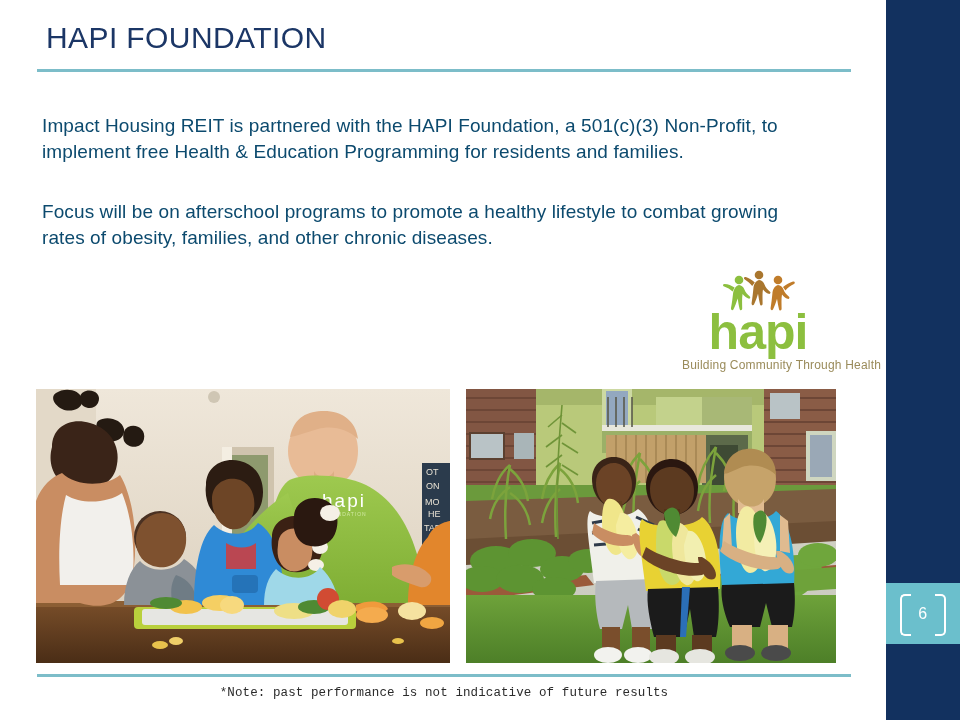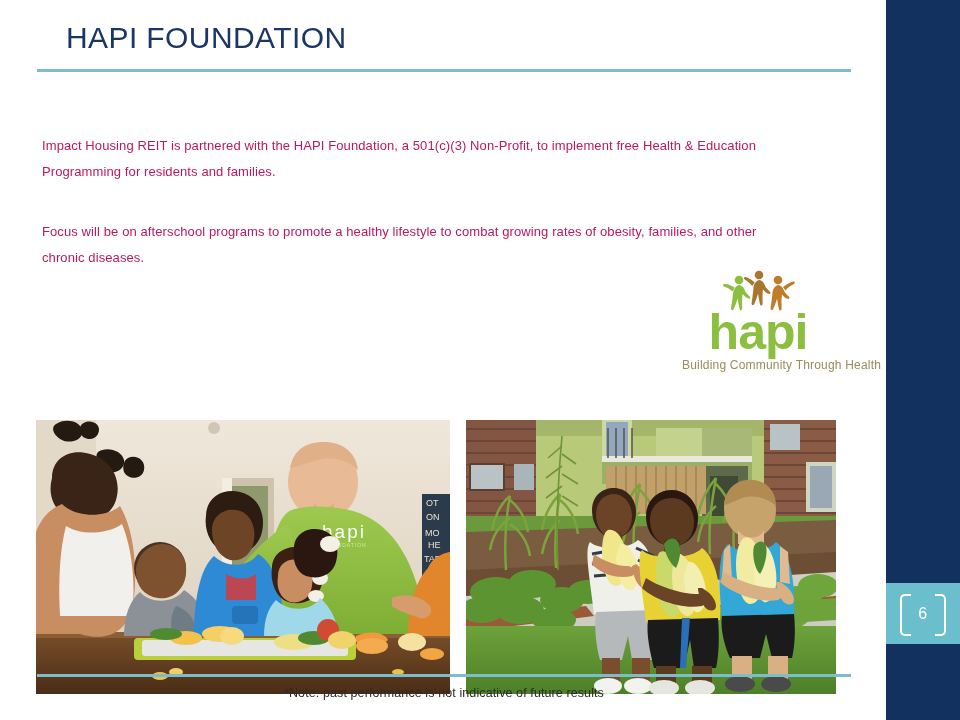--- a/index.html
+++ b/index.html
@@ -71,39 +71,37 @@
 
   
   .slide-title {
     position: absolute;
     left: 46px;
     top: 21px;
     font-size: 30px;
     color: #1b3666;
     letter-spacing: 0.4px;
     white-space: nowrap;
-    margin-left: 20px;
   }
   .title-rule {
     position: absolute;
     left: 37px;
     top: 69px;
     width: 814px;
     height: 3px;
     background: #7cbdc9;
   }
 
   
   .para {
     position: absolute;
-    color: #be185d;
-    font-size: 13px;
+    color: #0c4a6e;
+    font-size: 19px;
     line-height: 26px;
     letter-spacing: 0.1px;
-    margin-top: 20px;
   }
   .para-1 {
     left: 42px;
     top: 113px;
     width: 790px;
   }
   .para-2 {
     left: 42px;
     top: 199px;
     width: 740px;
@@ -146,21 +144,20 @@
     font-size: 12px;
     color: #9a8b5a;
     letter-spacing: 0.2px;
     white-space: nowrap;
   }
 
   
   .photo {
     position: absolute;
     overflow: hidden;
-    margin-top: 31px;
   }
   .photo-left {
     left: 36px;
     top: 389px;
     width: 414px;
     height: 274px;
   }
   .photo-right {
     left: 466px;
     top: 389px;
@@ -180,20 +177,21 @@
   }
   .footer-note {
     position: absolute;
     left: 37px;
     top: 686px;
     width: 814px;
     text-align: center;
     font-size: 12.5px;
     color: #2b2b2b;
     letter-spacing: 0.1px;
+    font-family: Liberation Mono, monospace;
   }
 </style>
 </head>
 <body>
 
 <div class="slide">
 
   <div class="right-rail"></div>
 
   <div class="page-badge">

